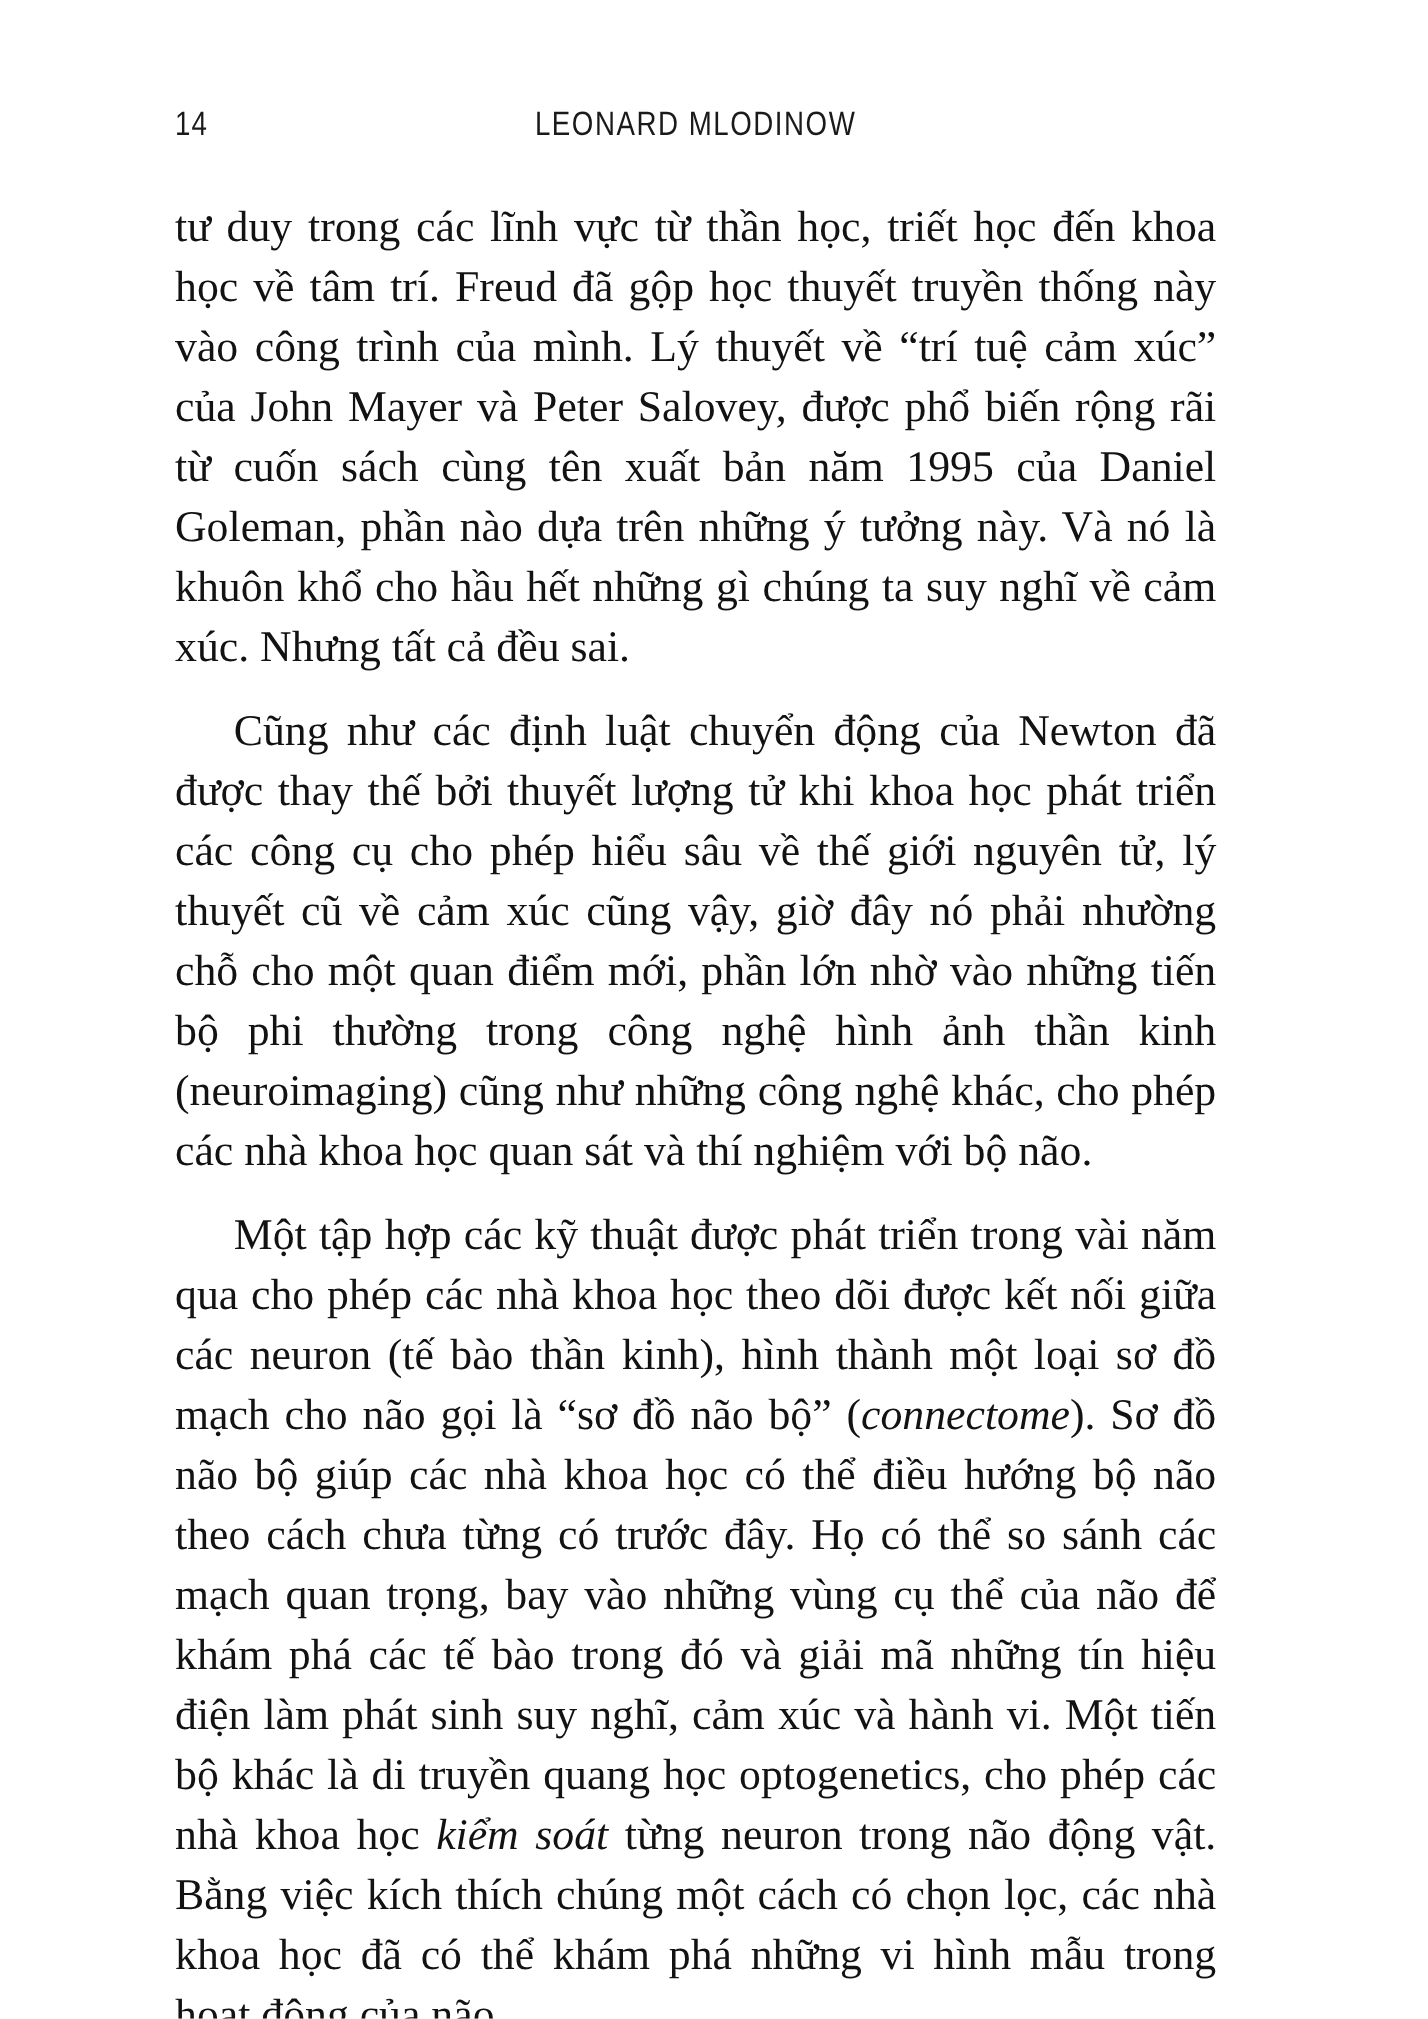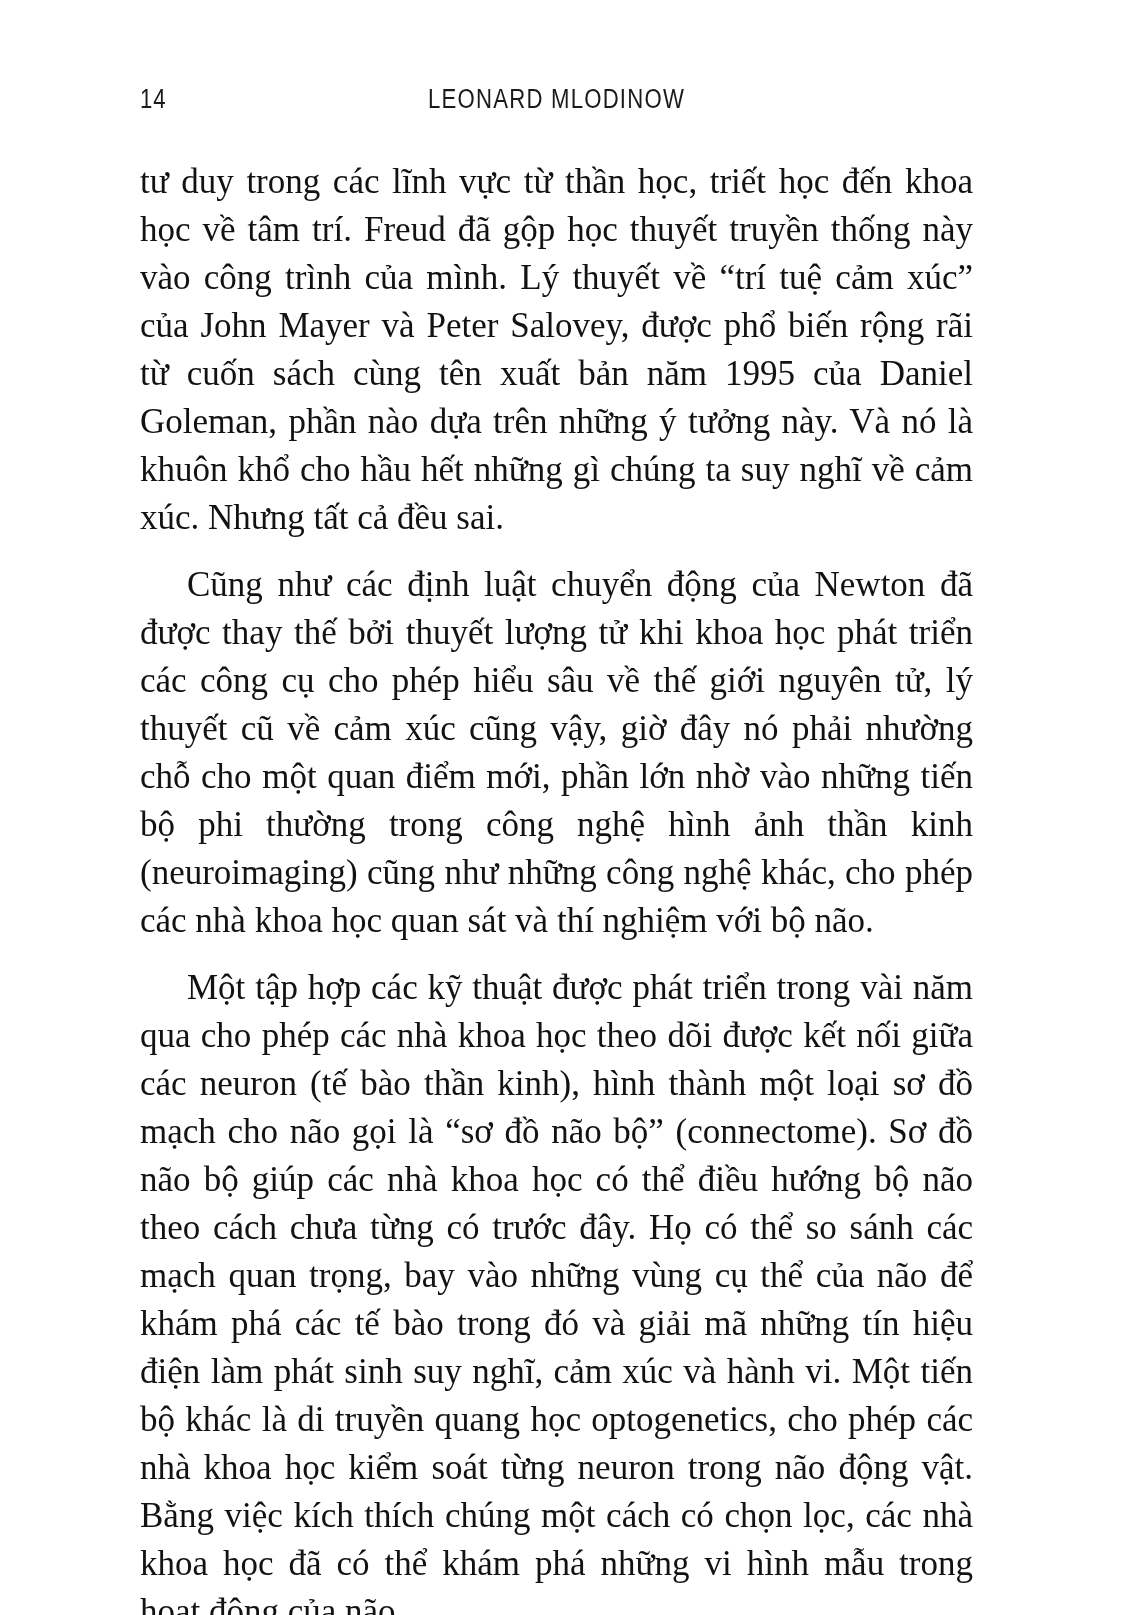--- a/index.html
+++ b/index.html
@@ -60,20 +60,21 @@
     color: #121212;
   }
   .para {
     margin: 0 0 19px 0;
     padding: 0;
   }
   .para.indent {
     text-indent: 47px;
   }
   .italic {
+    font-style: italic;
   }
 </style>
 </head>
 <body>
 
 <div class="page">
   <header class="page-header">
     <span class="page-number">14</span>
     <span class="running-header">LEONARD MLODINOW</span>
   </header>

